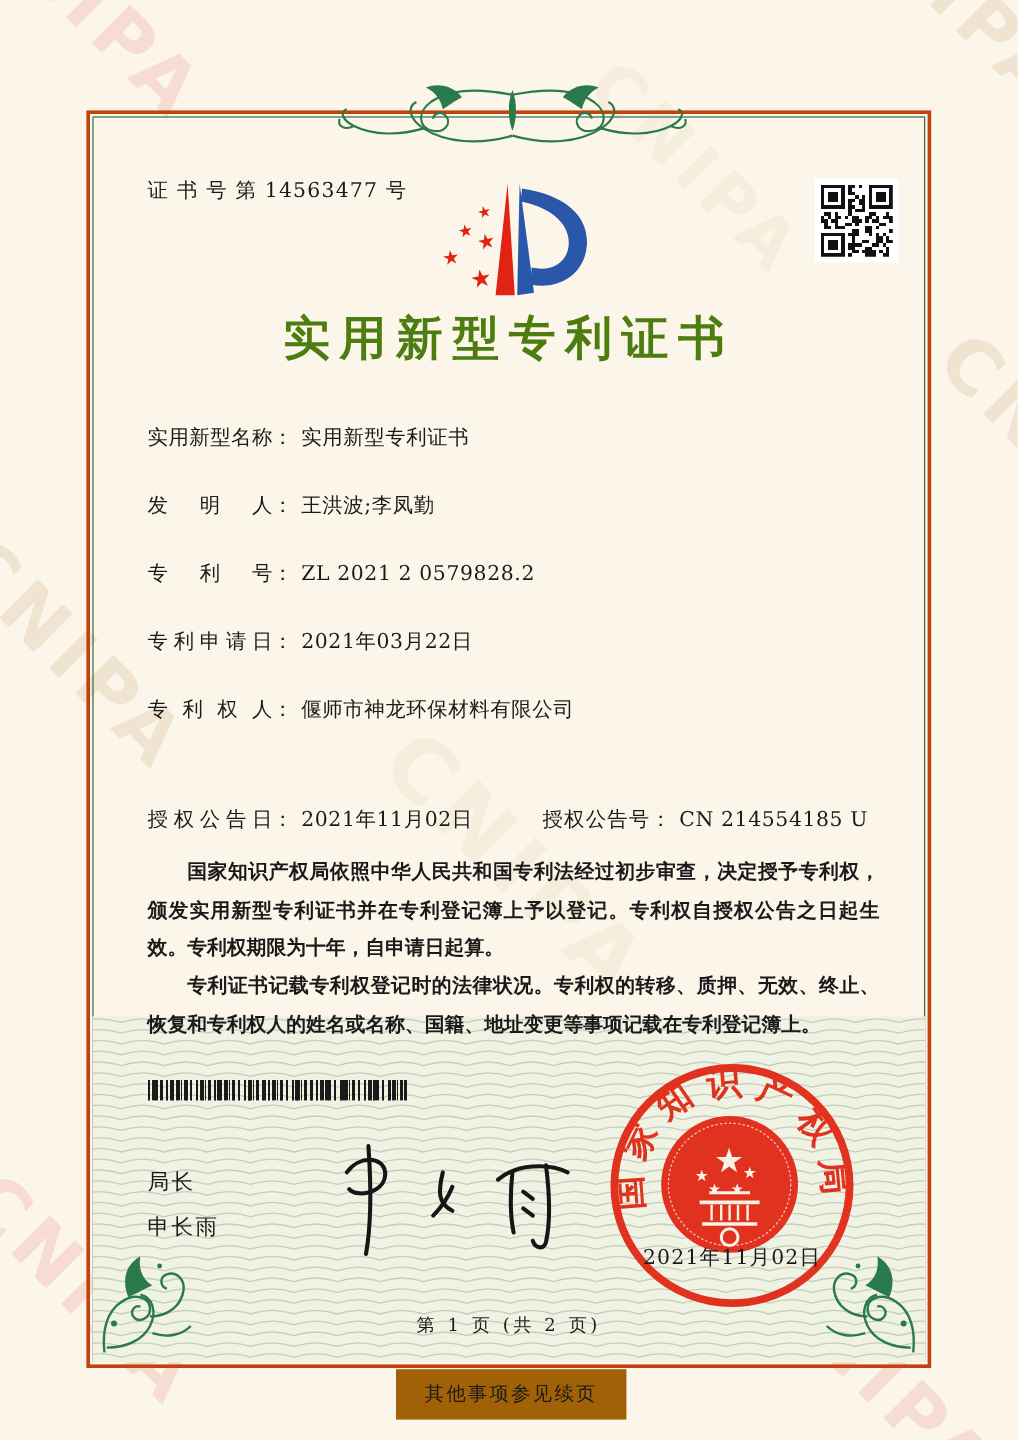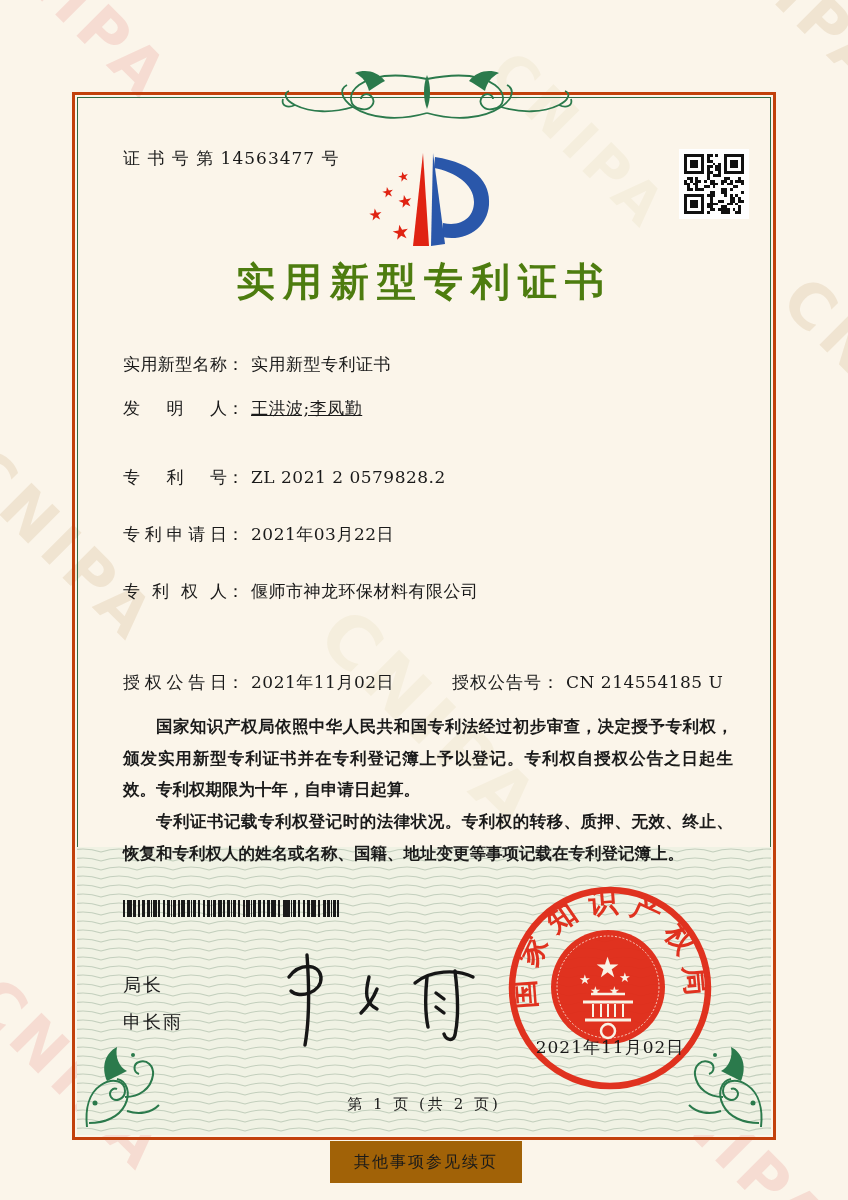--- a/index.html
+++ b/index.html
@@ -340,21 +340,21 @@
         <rect x="18" y="20" width="1" height="1" fill="#111"></rect>
         <rect x="19" y="20" width="1" height="1" fill="#111"></rect>
       </svg>
   </div>
 
   <div class="title">实用新型专利证书</div>
 
   <div class="frow" style="top:258px;">
     <span class="f-label">实用新型名称</span><span class="f-colon">：</span><span class="f-value">实用新型专利证书</span>
   </div>
-  <div class="frow" style="top:302px;text-decoration:underline;">
+  <div class="frow" style="top:315px;">
     <span class="f-label">发明人</span><span class="f-colon">：</span><span class="f-value">王洪波;李凤勤</span>
   </div>
   <div class="frow" style="top:371px;">
     <span class="f-label">专利号</span><span class="f-colon">：</span><span class="f-value">ZL 2021 2 0579828.2</span>
   </div>
   <div class="frow" style="top:428px;">
     <span class="f-label">专利申请日</span><span class="f-colon">：</span><span class="f-value">2021年03月22日</span>
   </div>
   <div class="frow" style="top:485px;">
     <span class="f-label">专利权人</span><span class="f-colon">：</span><span class="f-value">偃师市神龙环保材料有限公司</span>

